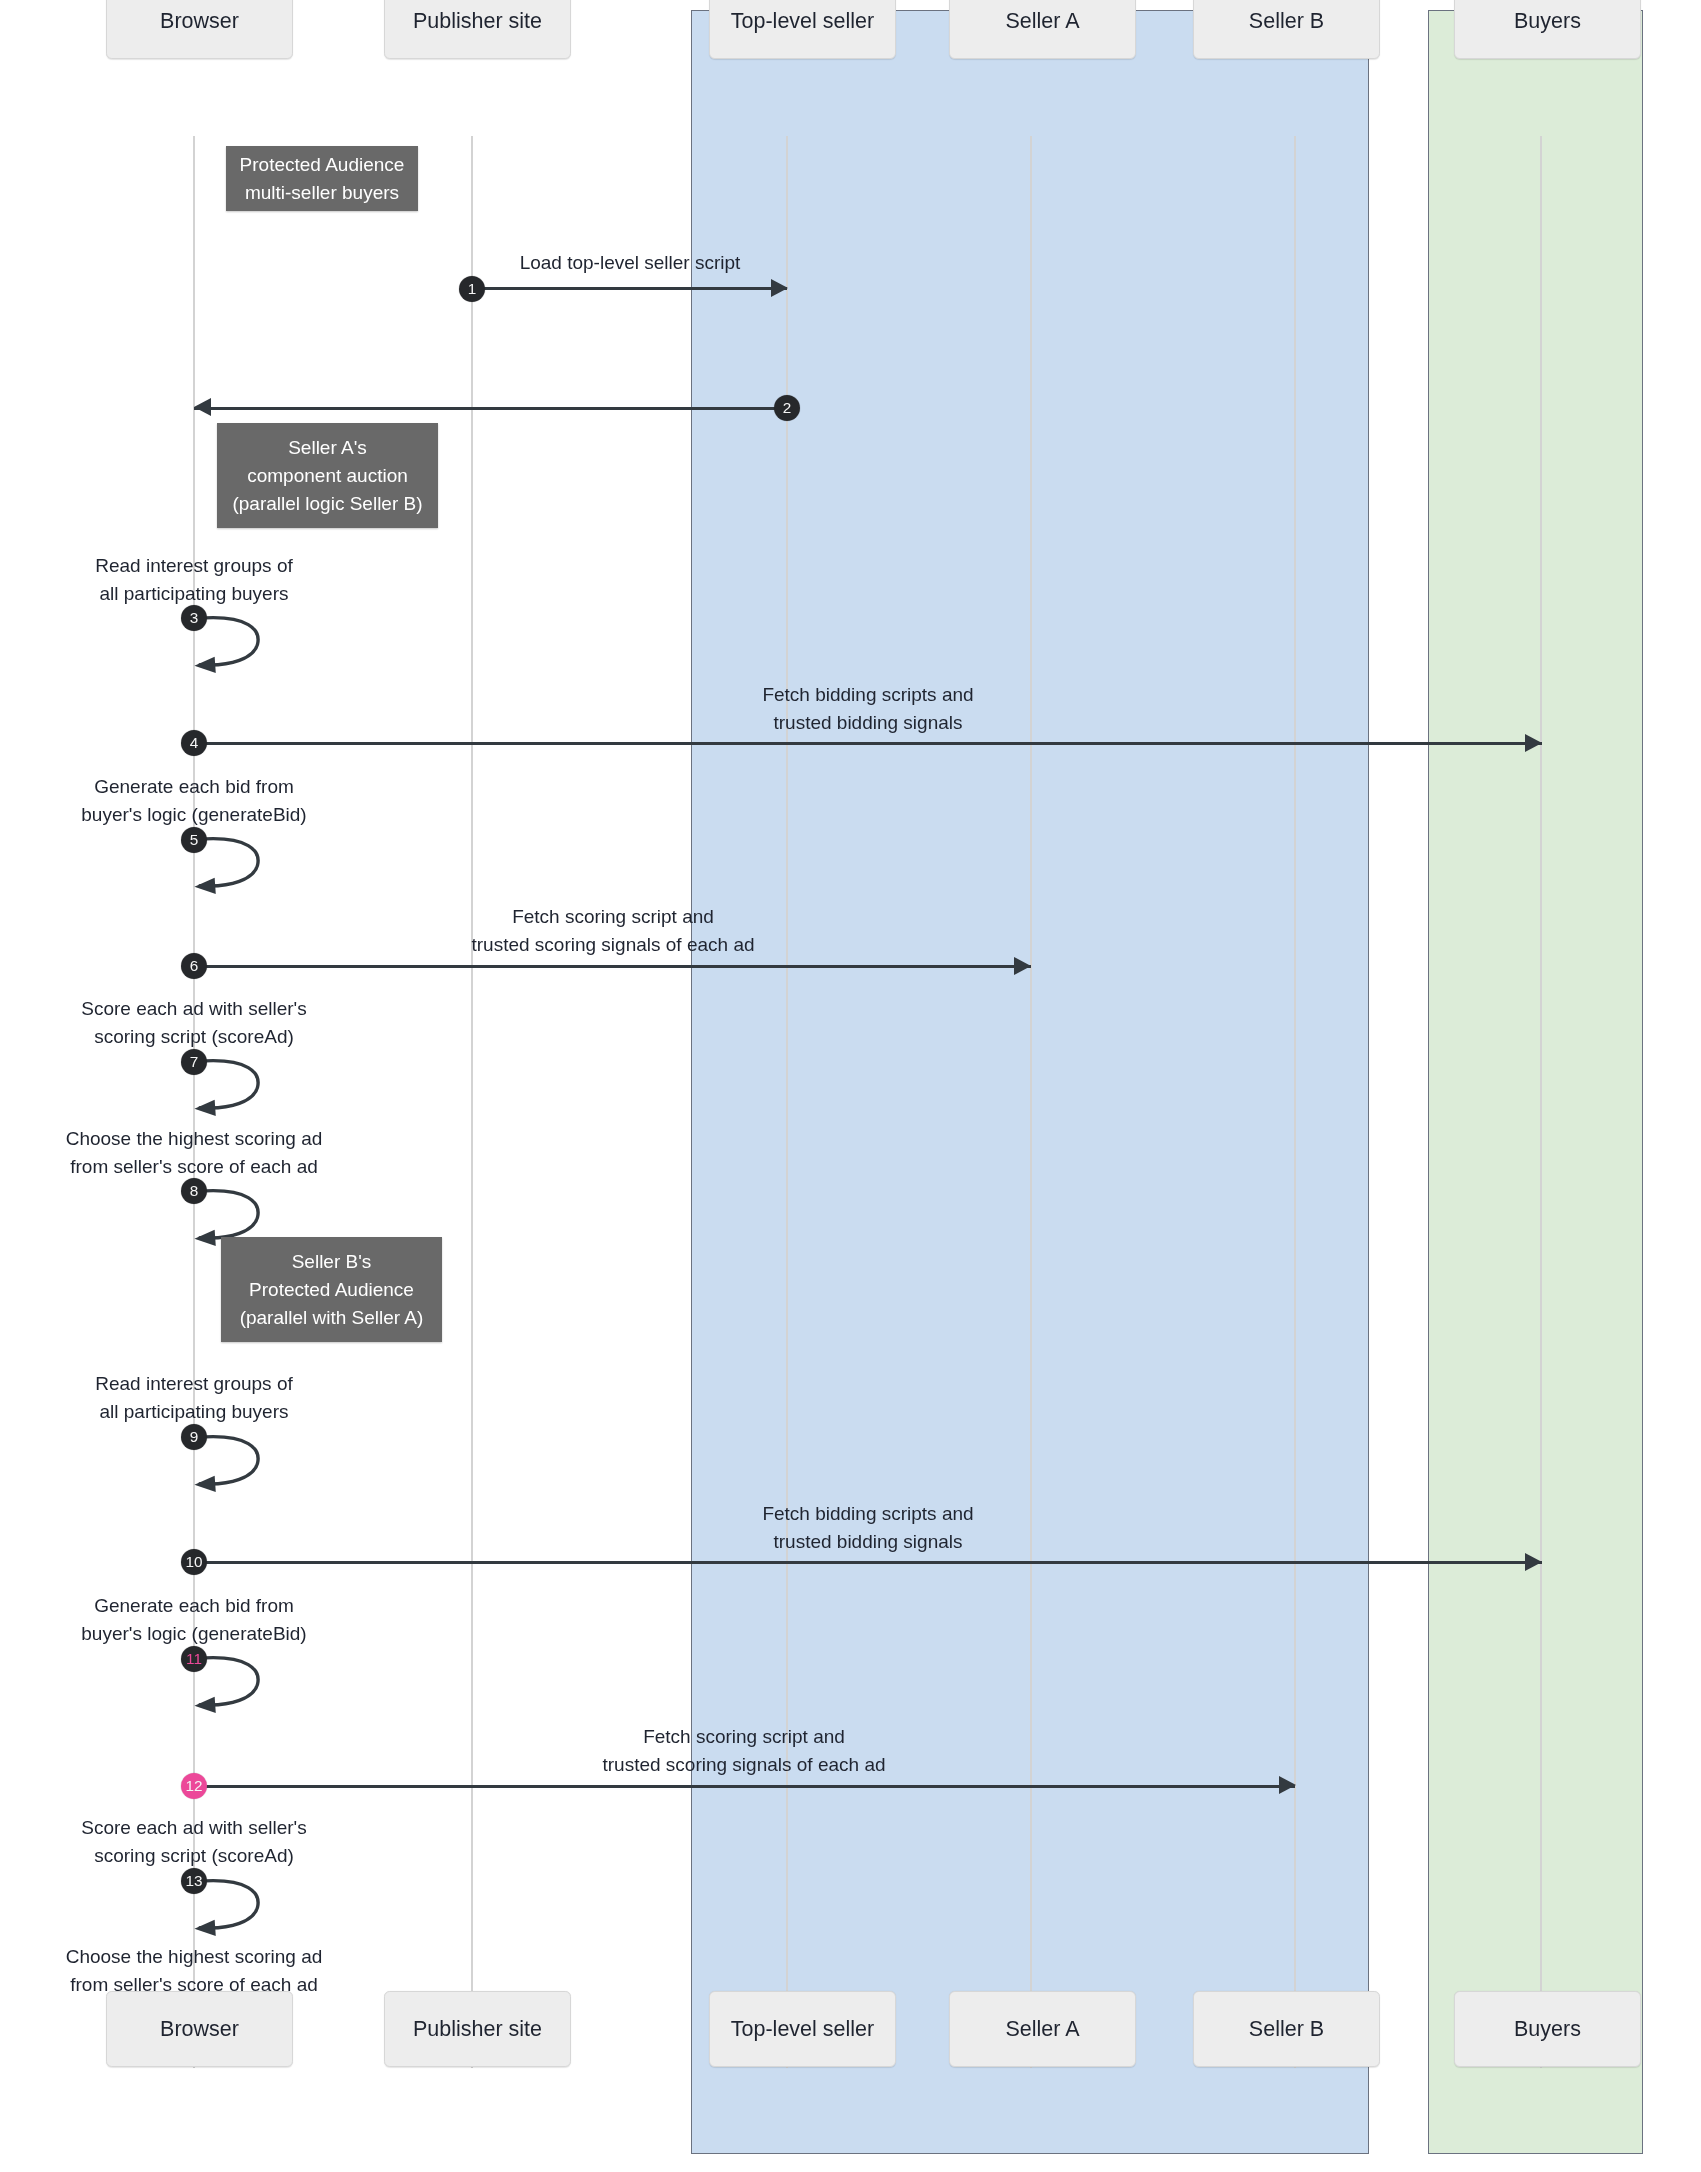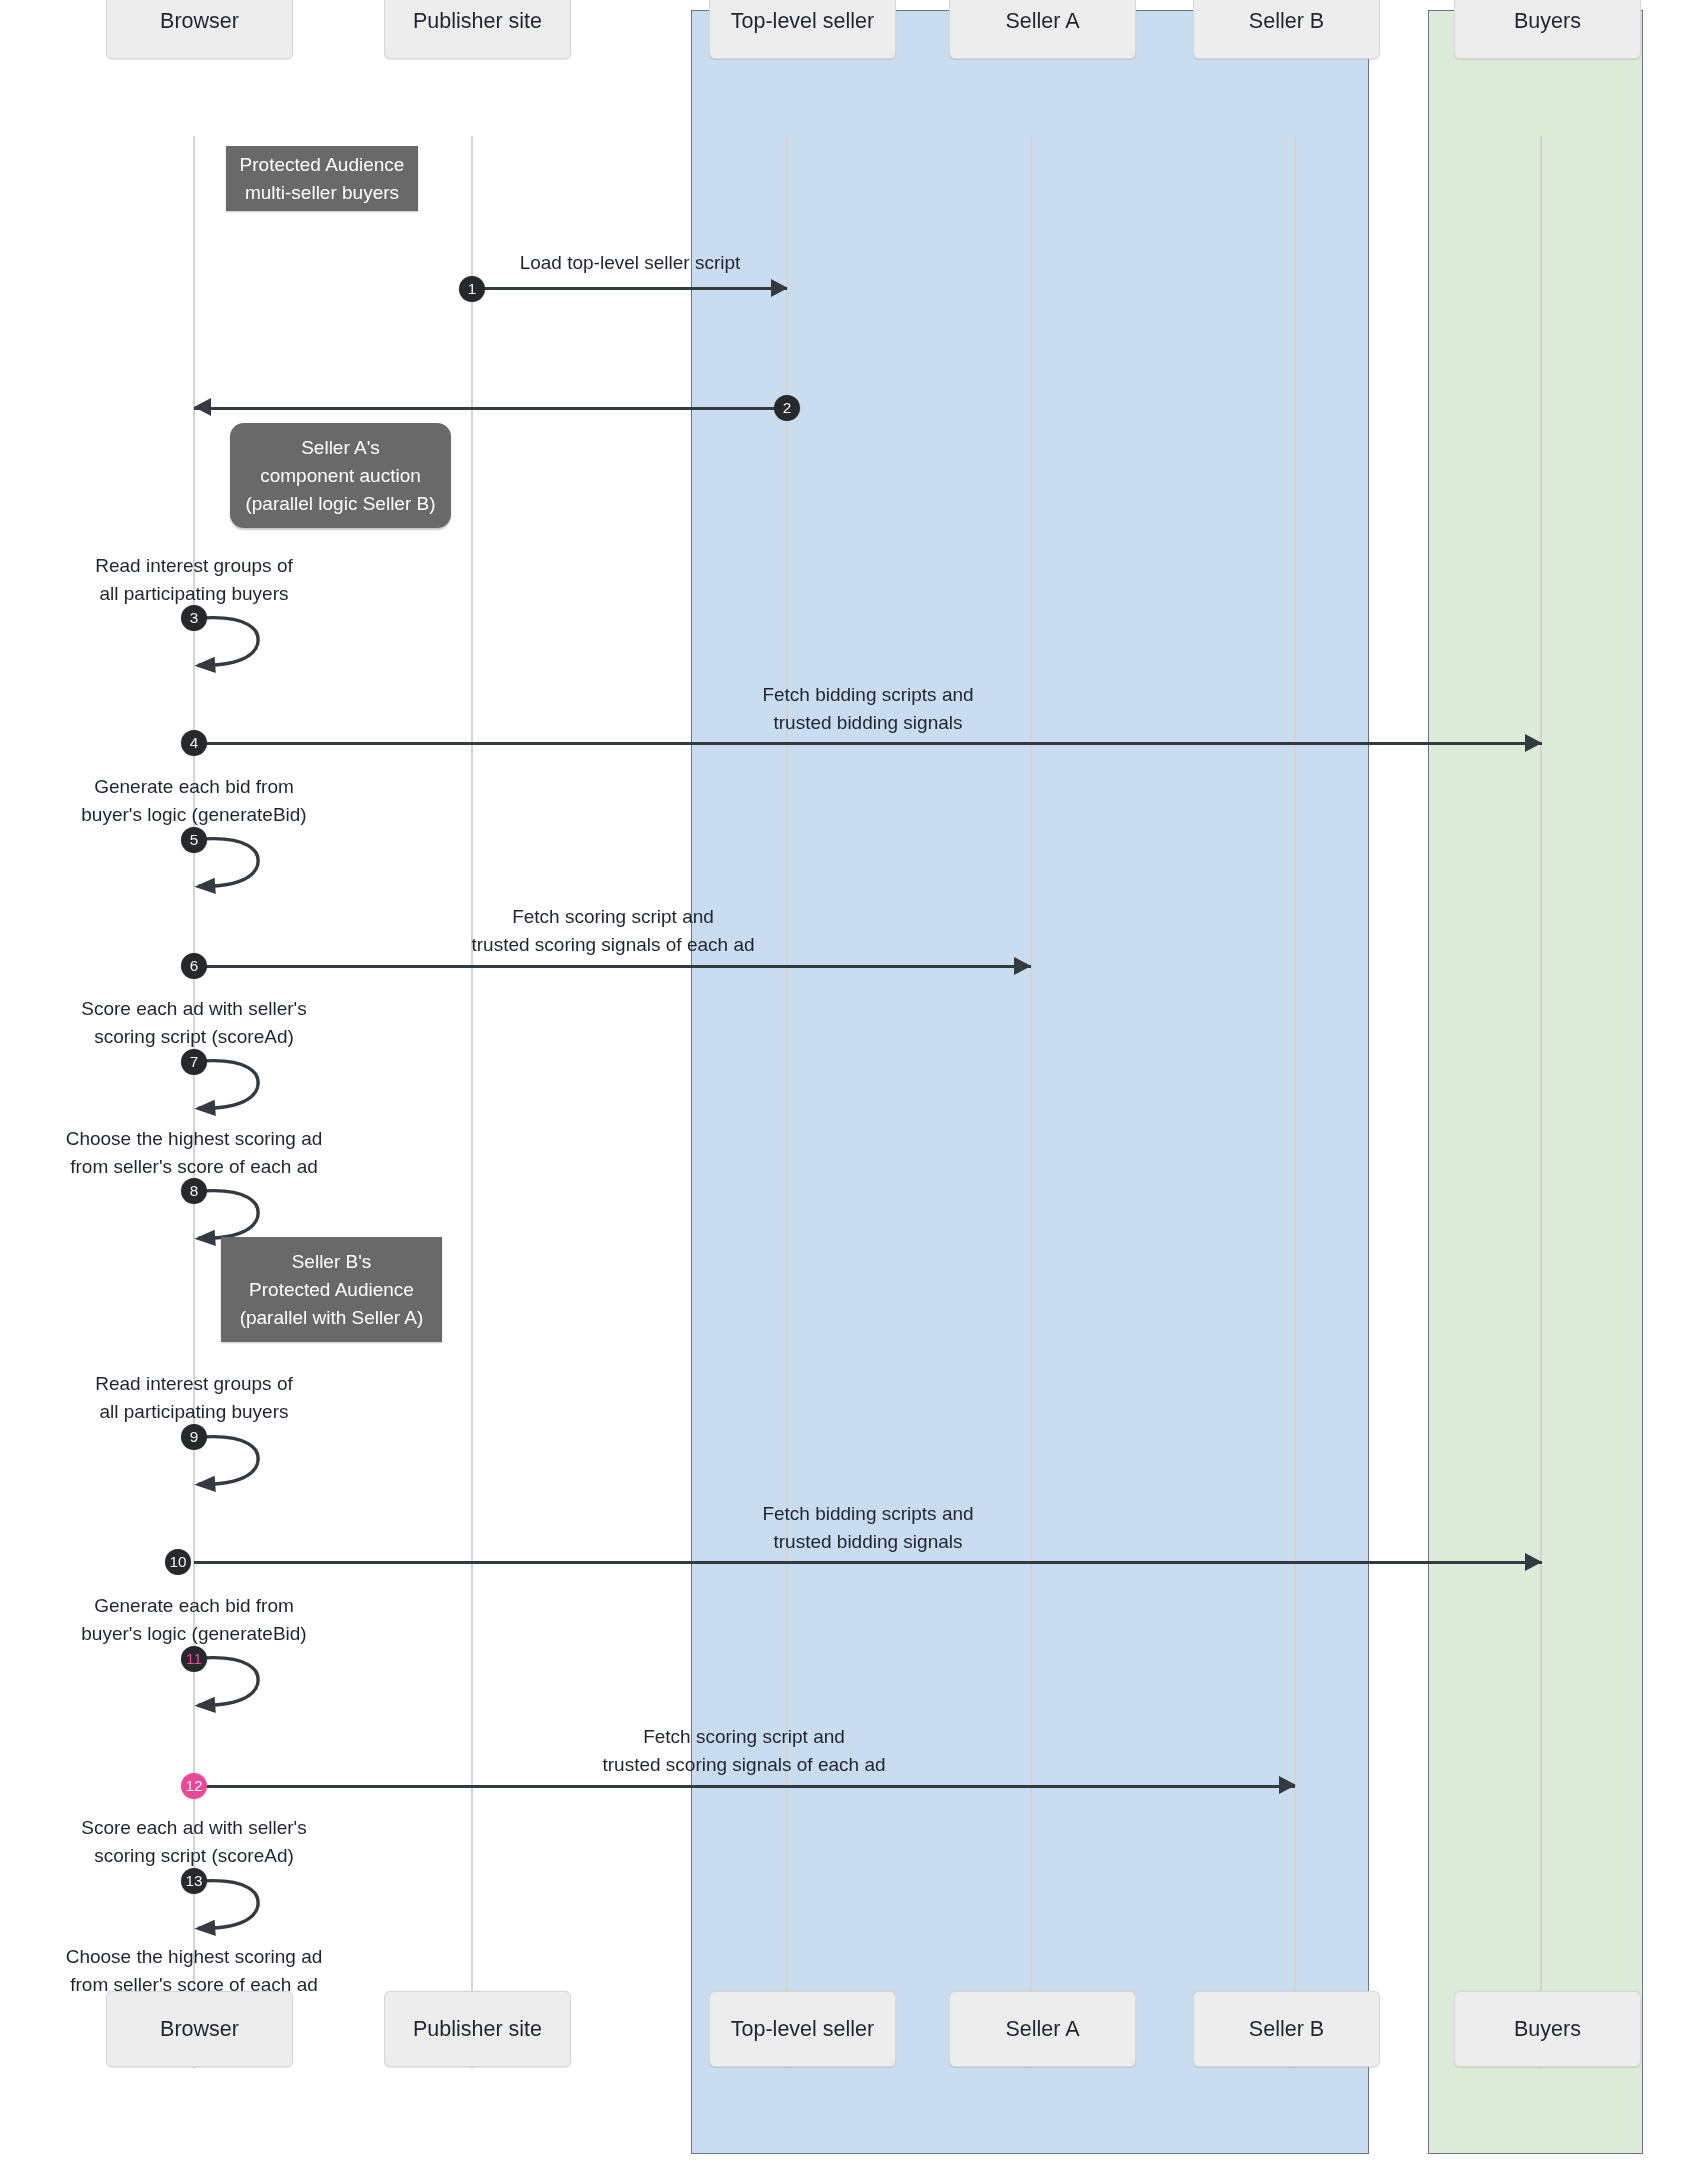--- a/index.html
+++ b/index.html
@@ -140,21 +140,21 @@
         <svg width="74" height="62" viewBox="0 0 130 110">
           <path d="M 4 6 C 98 -2 118 28 112 52 C 106 76 66 92 10 88" fill="none" stroke="#333a40" stroke-width="6" stroke-linecap="round"></path>
           <path d="M 36 74 L 0 90 L 38 103 Z" fill="#333a40"></path>
         </svg>
       </div>
       <div class="seqnum" style="left: 181px; top: 1424px; background: rgb(38, 40, 43); color: rgb(245, 245, 245);">9</div>
       <div class="msg-label" style="left: 472px; width: 792px; top: 1500px; color: rgb(31, 36, 48);">Fetch bidding scripts and
 trusted bidding signals</div>
       <div class="arrow-line" style="left: 194px; width: 1348px; top: 1561px; background: rgb(51, 58, 64);"></div>
       <div class="arrow-head right" style="top: 1553px; left: 1525px; border-left-color: rgb(51, 58, 64);"></div>
-      <div class="seqnum" style="left: 165px; top: 1549px; background: rgb(38, 40, 43); color: rgb(245, 245, 245);">10</div>
+      <div class="seqnum" style="left: 181px; top: 1549px; background: rgb(38, 40, 43); color: rgb(245, 245, 245);">10</div>
       <div class="msg-label" style="left: -202px; width: 792px; top: 1592px; color: rgb(31, 36, 48);">Generate each bid from
 buyer's logic (generateBid)</div>
       <div class="selfloop" style="left: 194px; top: 1655px; width: 74px; height: 62px;">
         <svg width="74" height="62" viewBox="0 0 130 110">
           <path d="M 4 6 C 98 -2 118 28 112 52 C 106 76 66 92 10 88" fill="none" stroke="#333a40" stroke-width="6" stroke-linecap="round"></path>
           <path d="M 36 74 L 0 90 L 38 103 Z" fill="#333a40"></path>
         </svg>
       </div>
       <div class="seqnum" style="left: 181px; top: 1646px; background: rgb(38, 40, 43); color: #ec4899;">11</div>
       <div class="msg-label" style="left: 348px; width: 792px; top: 1723px; color: rgb(31, 36, 48);">Fetch scoring script and
@@ -177,21 +177,21 @@
         <svg width="74" height="62" viewBox="0 0 130 110">
           <path d="M 4 6 C 98 -2 118 28 112 52 C 106 76 66 92 10 88" fill="none" stroke="#333a40" stroke-width="6" stroke-linecap="round"></path>
           <path d="M 36 74 L 0 90 L 38 103 Z" fill="#333a40"></path>
         </svg>
       </div>
       <div class="seqnum" style="left: 181px; top: 1997px; background: rgb(38, 40, 43); color: rgb(245, 245, 245);">14</div>
       <div class="note" style="left: 226px; top: 146px; width: 192px; height: 65px; background: rgb(105, 105, 105); color: rgb(255, 255, 255);">
         <div>Protected Audience</div>
         <div>multi-seller buyers</div>
       </div>
-      <div class="note" style="left: 230px; top: 423px; width: 221px; height: 105px; background: rgb(105, 105, 105); color: rgb(255, 255, 255); border-radius: 14px;">
+      <div class="note" style="left: 217px; top: 423px; width: 221px; height: 105px; background: rgb(105, 105, 105); color: rgb(255, 255, 255);">
         <div>Seller A's</div>
         <div>component auction</div>
         <div>(parallel logic Seller B)</div>
       </div>
       <div class="note" style="left: 221px; top: 1237px; width: 221px; height: 105px; background: rgb(105, 105, 105); color: rgb(255, 255, 255);">
         <div>Seller B's</div>
         <div>Protected Audience</div>
         <div>(parallel with Seller A)</div>
       </div>
       <div class="actor" style="left: 106px; top: -17px; width: 187px; height: 76px; background: rgb(237, 237, 237); border-color: rgb(215, 215, 215);">

